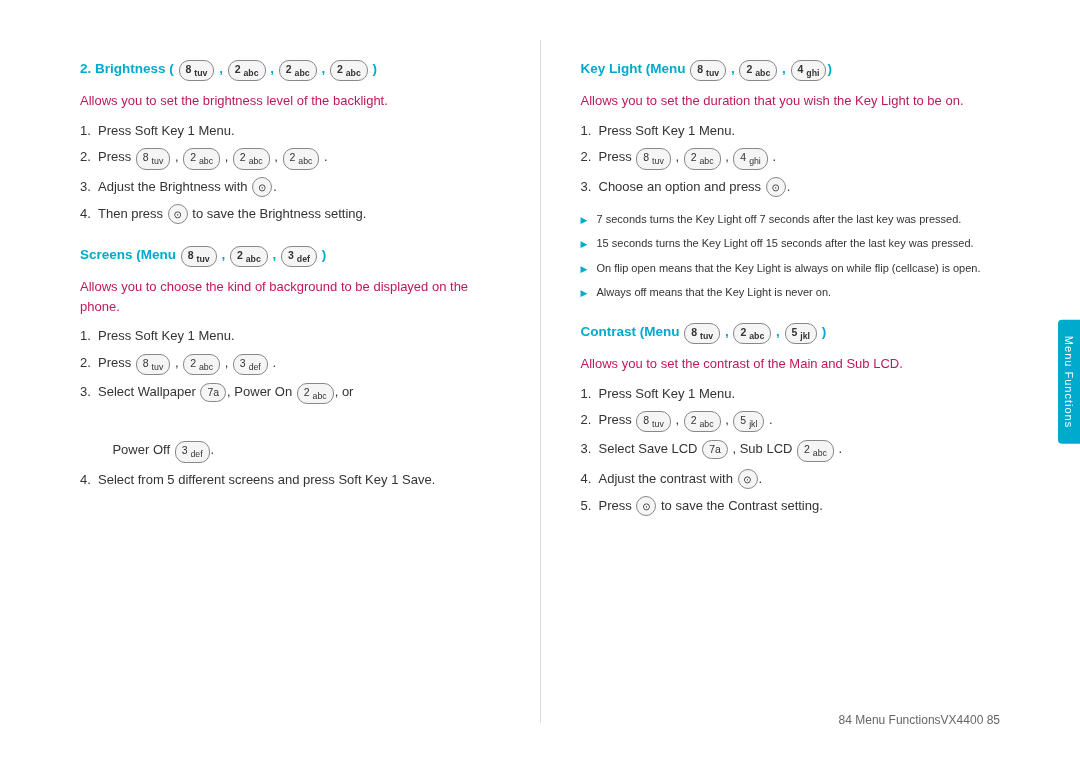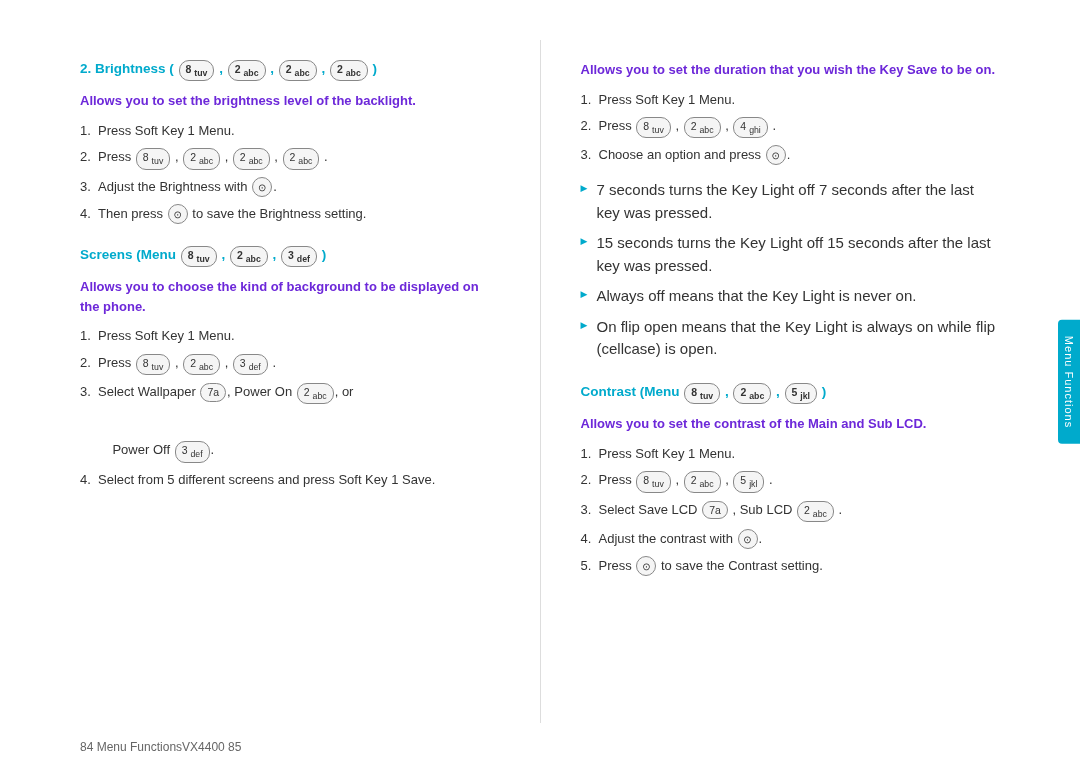--- a/index.html
+++ b/index.html
@@ -39,24 +39,23 @@
 
     .section-title {
       color: #00aacc;
       font-size: 13.5px;
       font-weight: bold;
       margin-bottom: 10px;
     }
 
     .section-text {
       font-size: 13px;
-      color: #6d28d9;
+      color: #be185d;
       margin-bottom: 10px;
       line-height: 1.5;
-      font-weight: bold;
     }
 
     .steps {
       list-style: none;
       padding: 0;
       margin-bottom: 14px;
     }
 
     .steps li {
       font-size: 13px;
@@ -72,21 +71,21 @@
       left: 0;
     }
 
     .bullet-list {
       list-style: none;
       padding: 0;
       margin-bottom: 14px;
     }
 
     .bullet-list li {
-      font-size: 15px;
+      font-size: 11px;
       color: #333;
       margin-bottom: 8px;
       line-height: 1.5;
       padding-left: 16px;
       position: relative;
     }
 
     .bullet-list li::before {
       content: '▶';
       color: #00aacc;
@@ -125,25 +124,25 @@
       background: #f5f5f5;
       margin: 0 1px;
     }
 
     .section-gap {
       margin-bottom: 22px;
     }
 
     .page-footer {
       position: absolute;
-      bottom: 9px;
+      bottom: 36px;
       left: 0;
       width: 100%;
       display: flex;
-      justify-content: flex-start;
+      justify-content: flex-end;
       padding: 0 80px;
       font-size: 12px;
       color: #666;
     }
 
     .side-tab {
       position: absolute;
       right: 0;
       top: 50%;
       transform: translateY(-50%);
@@ -209,37 +208,40 @@
       </ol>
     </div>
 
   </div>
 
   <div class="divider"></div>
 
   <div class="right-column">
 
     <div class="section-gap">
-      <p class="section-text">Allows you to set the duration that you wish the Key Save to be on.</p>
+      <div class="section-title">
+        Key Light (Menu <span class="key-badge">8 <sub>tuv</sub></span> , <span class="key-badge">2 <sub>abc</sub></span> , <span class="key-badge">4 <sub>ghi</sub></span>)
+      </div>
+      <p class="section-text">Allows you to set the duration that you wish the Key Light to be on.</p>
       <ol class="steps">
         <li>
           <span class="num">1.</span> Press Soft Key 1 <span class="bold-label">Menu</span>.
         </li>
         <li>
           <span class="num">2.</span> Press <span class="key-badge">8 <sub>tuv</sub></span> , <span class="key-badge">2 <sub>abc</sub></span> , <span class="key-badge">4 <sub>ghi</sub></span> .
         </li>
         <li>
           <span class="num">3.</span> Choose an option and press <span class="key-badge-nav">⊙</span>.
         </li>
       </ol>
       <ul class="bullet-list">
         <li><span class="bold-label">7 seconds</span> turns the Key Light off 7 seconds after the last key was pressed.</li>
         <li><span class="bold-label">15 seconds</span> turns the Key Light off 15 seconds after the last key was pressed.</li>
+        <li><span class="bold-label">On flip open</span> means that the Key Light is always on while flip (cellcase) is open.</li>
         <li><span class="bold-label">Always off</span> means that the Key Light is never on.</li>
-        <li><span class="bold-label">On flip open</span> means that the Key Light is always on while flip (cellcase) is open.</li>
       </ul>
     </div>
 
     <div class="section-gap">
       <div class="section-title">
         Contrast (Menu <span class="key-badge">8 <sub>tuv</sub></span> , <span class="key-badge">2 <sub>abc</sub></span> , <span class="key-badge">5 <sub>jkl</sub></span> )
       </div>
       <p class="section-text">Allows you to set the contrast of the Main and Sub LCD.</p>
       <ol class="steps">
         <li>

